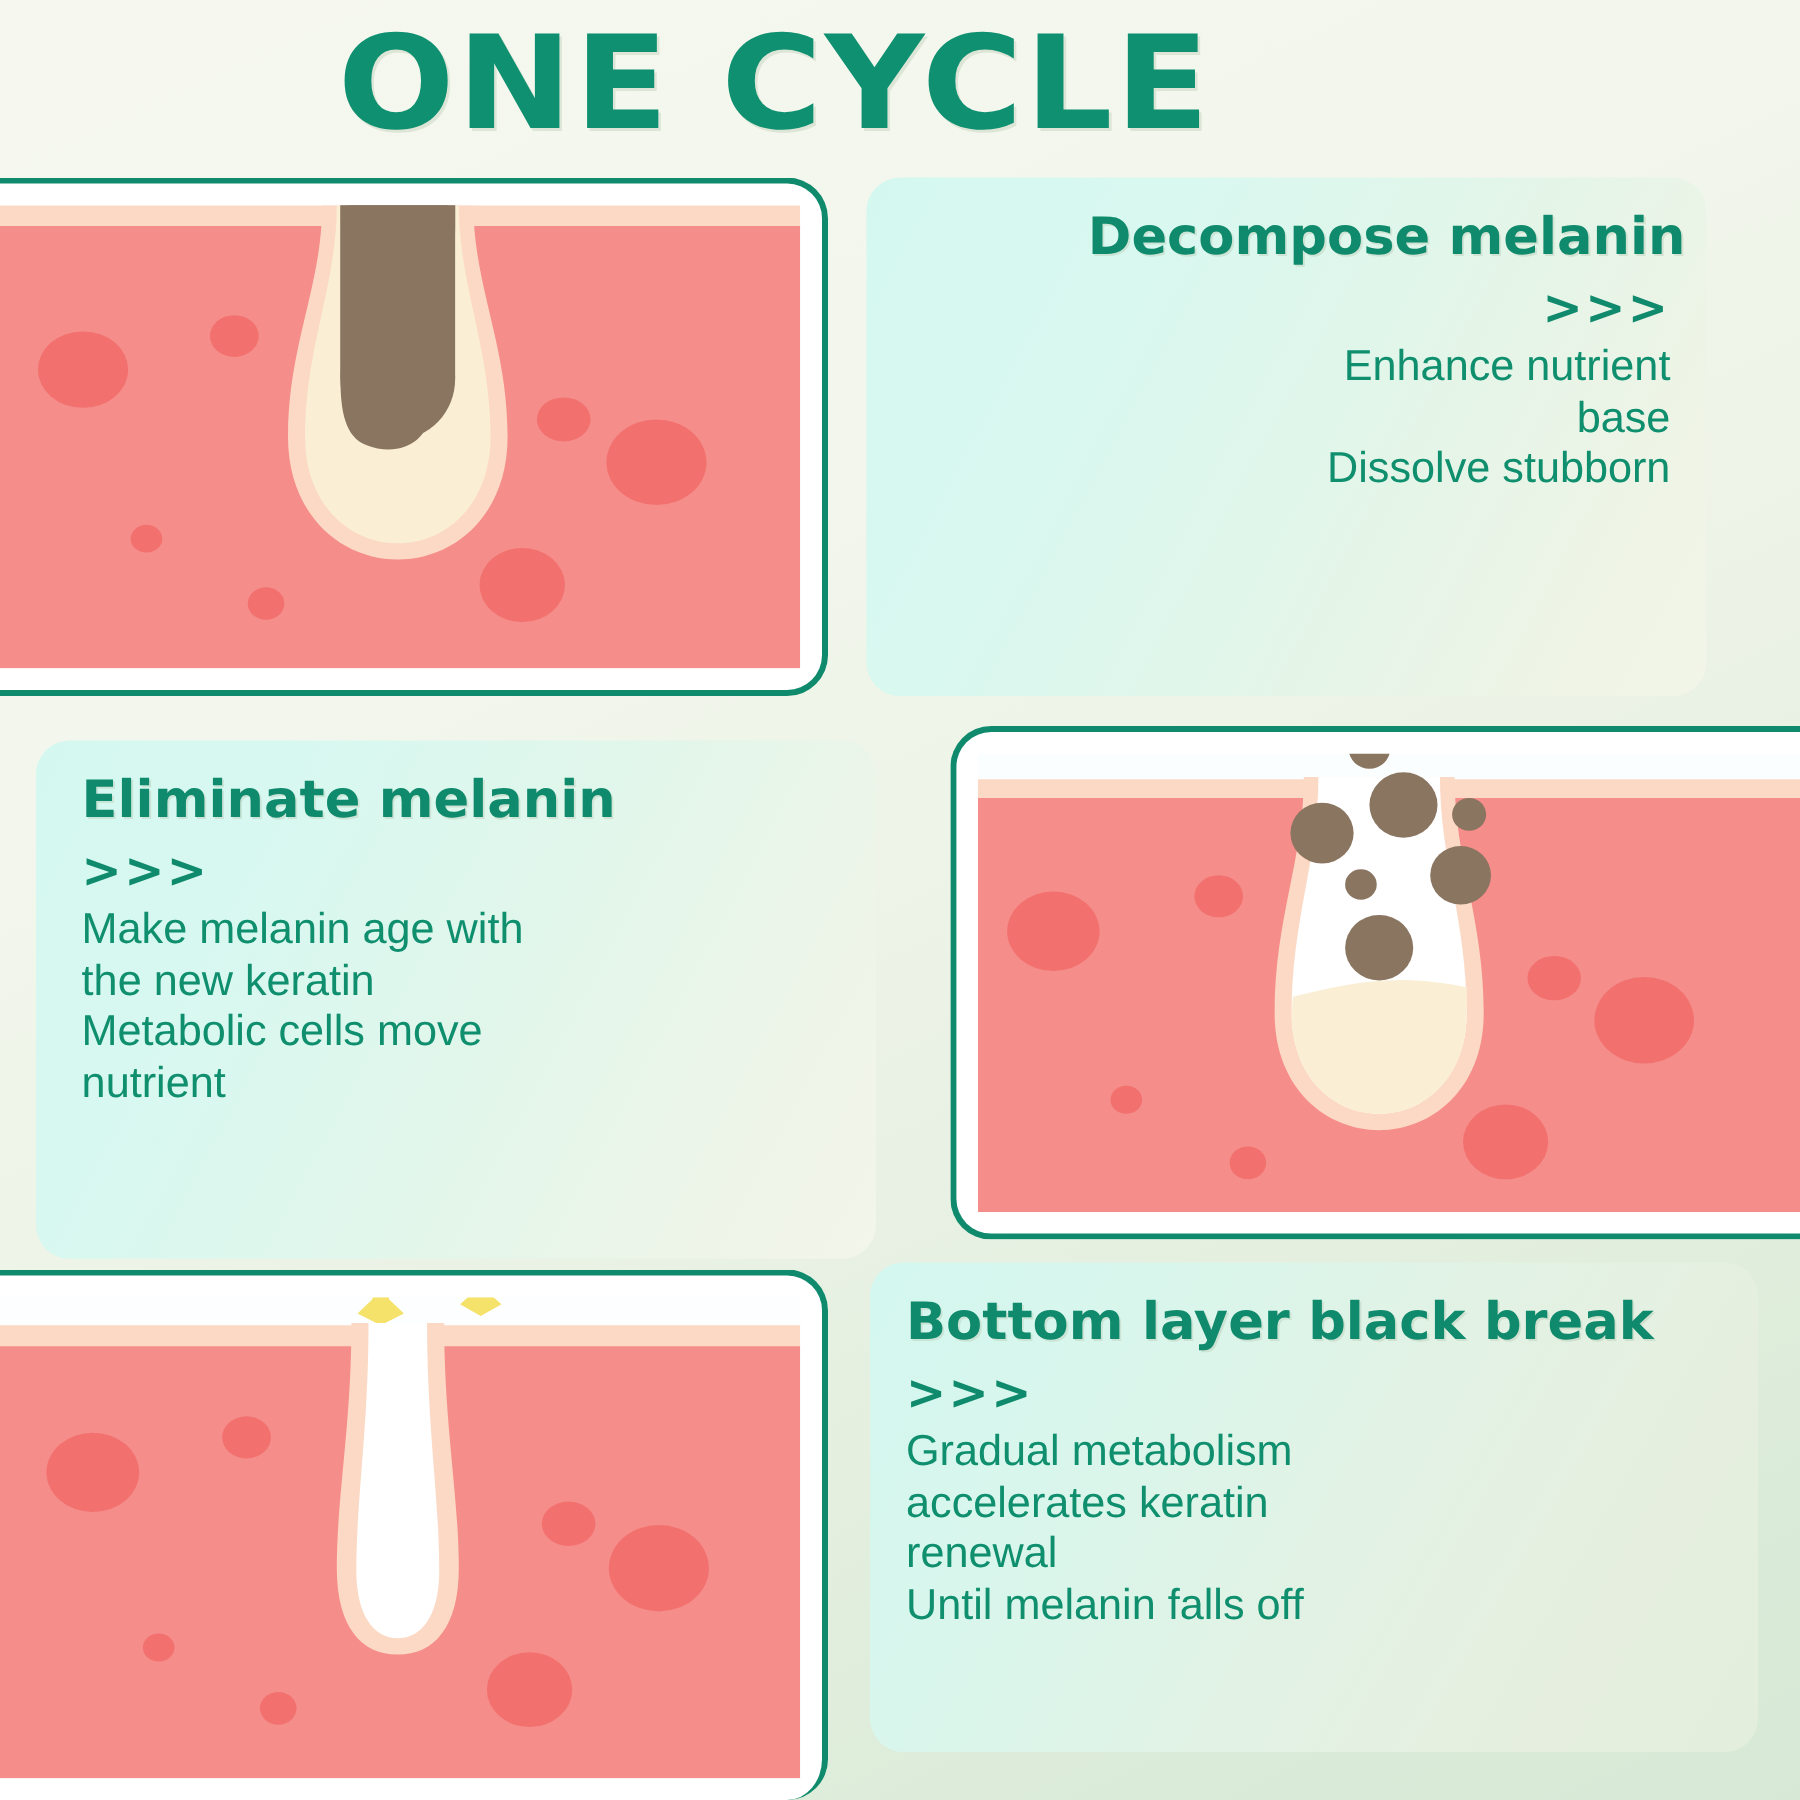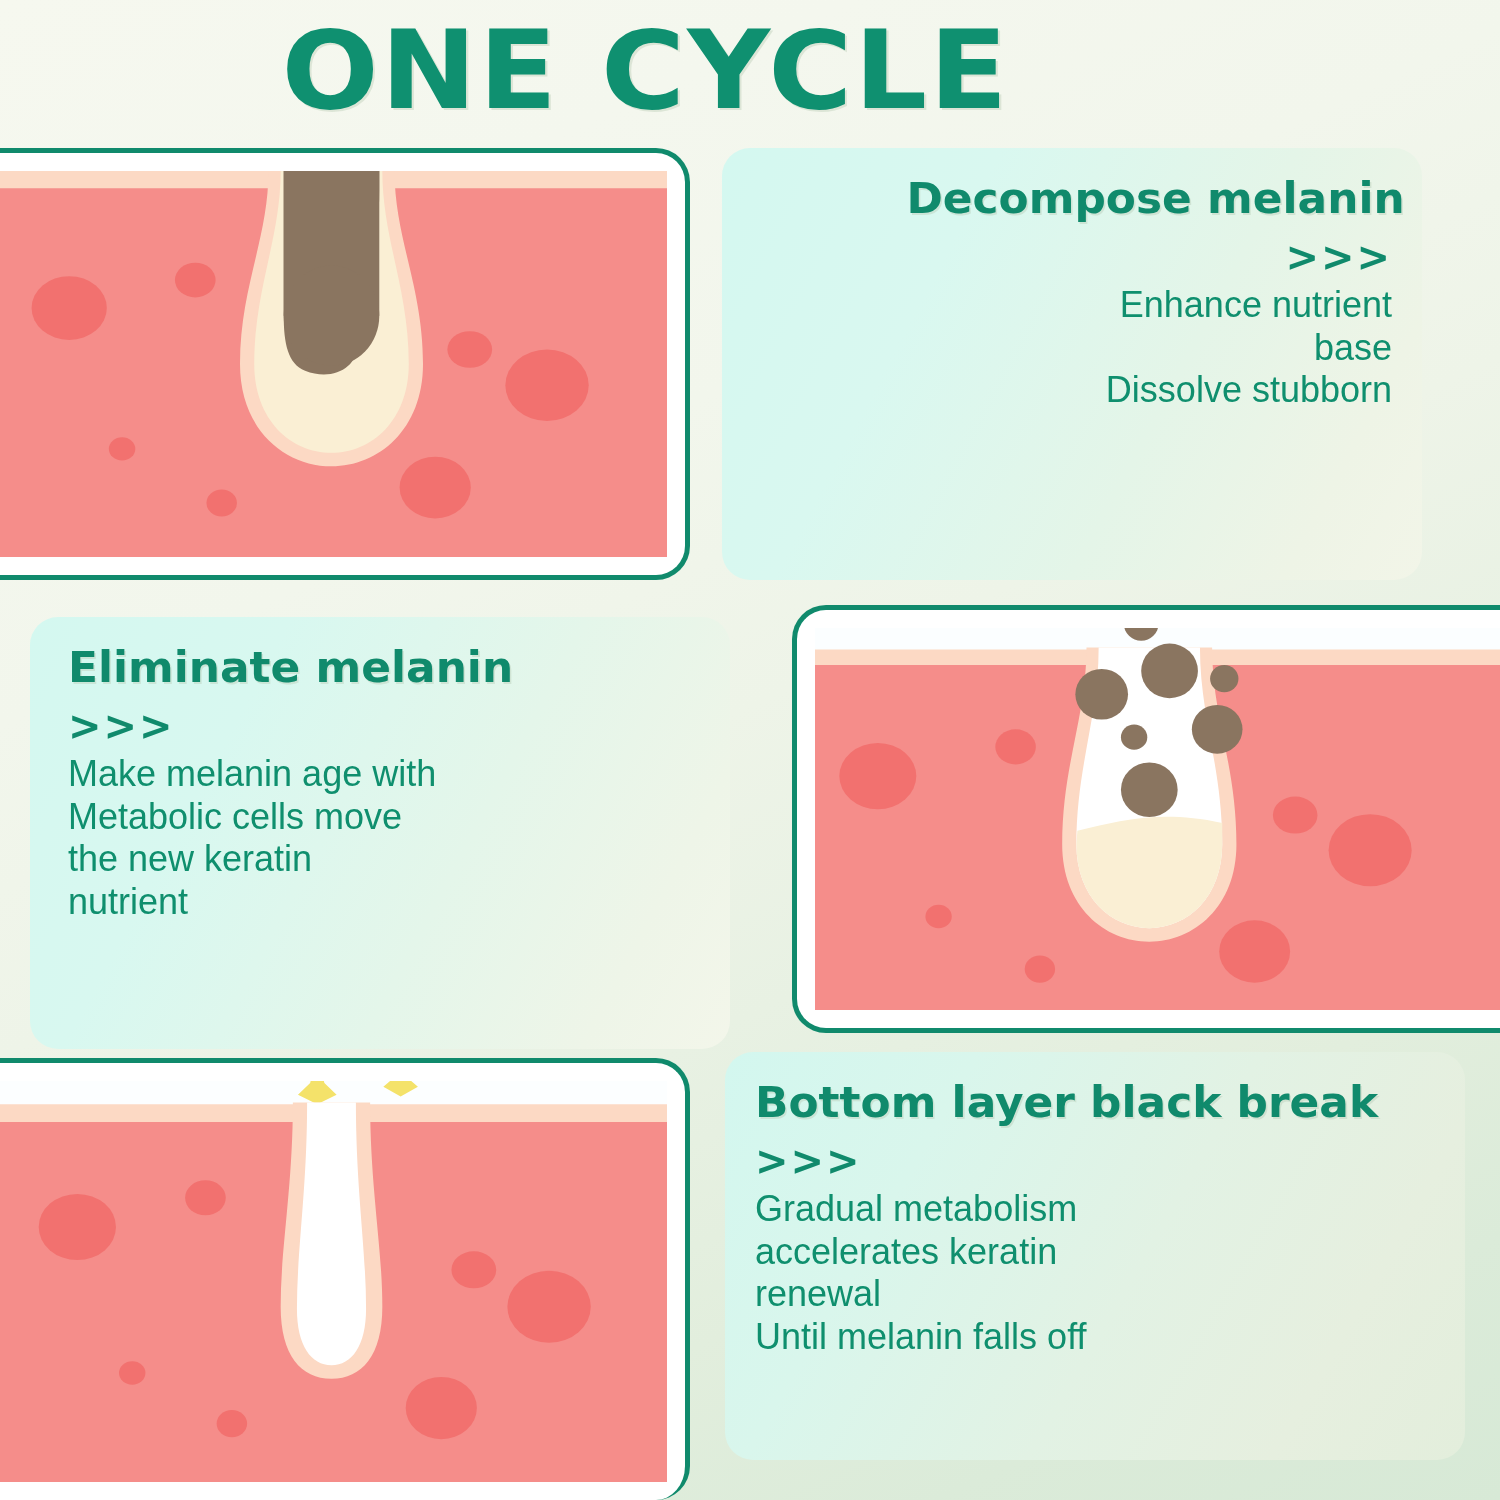--- a/index.html
+++ b/index.html
@@ -241,22 +241,22 @@
     <span class="line">base</span>
     <span class="line">Dissolve stubborn</span>
   </div>
 </div>
 
 <div class="text-panel" id="panel-2">
   <div class="panel-heading">Eliminate melanin</div>
   <div class="panel-chevrons">&gt;&gt;&gt;</div>
   <div class="panel-body">
     <span class="line">Make melanin age with</span>
+    <span class="line">the new keratin</span>
     <span class="line">Metabolic cells move</span>
-    <span class="line">the new keratin</span>
     <span class="line">nutrient</span>
   </div>
 </div>
 
 <div class="img-card" id="card-2">
   <div class="inner">
     <svg class="skin-svg" viewBox="0 0 690 392" preserveAspectRatio="none">
 
       <rect x="0" y="0" width="690" height="392" fill="#fbfeff"></rect>
 

